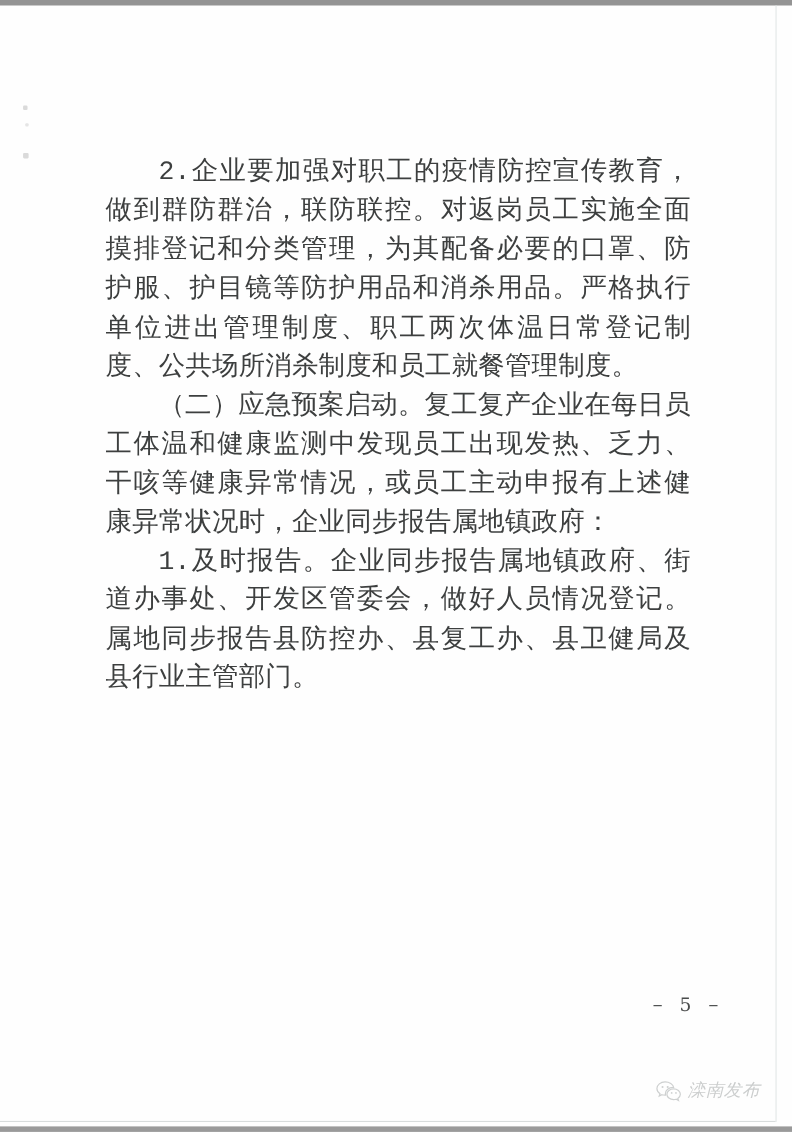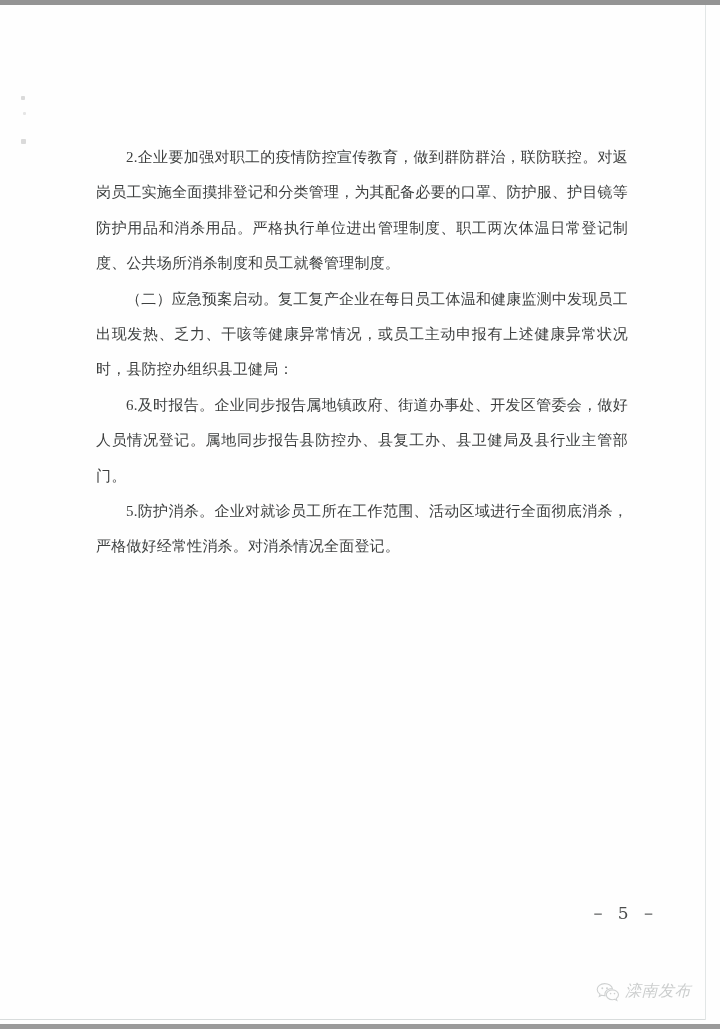--- a/index.html
+++ b/index.html
@@ -75,28 +75,28 @@
   
   .doc-body {
     position: absolute;
     left: 96px;
     top: 140px;
     width: 532px;
   }
   .para {
     margin: 0 0 0 0;
     color: #3d3f3f;
-    font-size: 15px;
+    font-size: 24px;
     line-height: 35.4px;
     text-align: justify;
     text-align-last: left;
     text-justify: inter-character;
     letter-spacing: 0.2px;
     text-indent: 2em;
-    font-family: Liberation Serif, serif;
+    font-family: Liberation Mono, monospace;
     font-weight: 500;
   }
 
   
   .page-folio {
     position: absolute;
     left: 0;
     top: 902px;
     width: 660px;
     text-align: right;
@@ -136,23 +136,22 @@
 <div class="page-sheet">
 
   <div class="viewer-bar-top"></div>
 
   <div class="speckle s1"></div>
   <div class="speckle s2"></div>
   <div class="speckle s3"></div>
 
   <div class="doc-body">
     <p class="para">2.企业要加强对职工的疫情防控宣传教育，做到群防群治，联防联控。对返岗员工实施全面摸排登记和分类管理，为其配备必要的口罩、防护服、护目镜等防护用品和消杀用品。严格执行单位进出管理制度、职工两次体温日常登记制度、公共场所消杀制度和员工就餐管理制度。</p>
-    <p class="para">（二）应急预案启动。复工复产企业在每日员工体温和健康监测中发现员工出现发热、乏力、干咳等健康异常情况，或员工主动申报有上述健康异常状况时，县防控办组织县卫健局：</p>
-    <p class="para">6.及时报告。企业同步报告属地镇政府、街道办事处、开发区管委会，做好人员情况登记。属地同步报告县防控办、县复工办、县卫健局及县行业主管部门。</p>
-    <p class="para">5.防护消杀。企业对就诊员工所在工作范围、活动区域进行全面彻底消杀，严格做好经常性消杀。对消杀情况全面登记。</p>
+    <p class="para">（二）应急预案启动。复工复产企业在每日员工体温和健康监测中发现员工出现发热、乏力、干咳等健康异常情况，或员工主动申报有上述健康异常状况时，企业同步报告属地镇政府：</p>
+    <p class="para">1.及时报告。企业同步报告属地镇政府、街道办事处、开发区管委会，做好人员情况登记。属地同步报告县防控办、县复工办、县卫健局及县行业主管部门。</p>
   </div>
 
   <div class="page-folio">－ 5 －</div>
 
   <div class="watermark">
     <span class="wm-icon-wrap">
       <svg class="wm-icon" viewBox="0 0 24 20" xmlns="http://www.w3.org/2000/svg">
         <path d="M8.6 1.6C4.5 1.6 1.2 4.3 1.2 7.6c0 1.9 1.1 3.6 2.8 4.7l-.7 2.1 2.4-1.2c.9.3 1.9.4 2.9.4h.5c-.1-.4-.2-.9-.2-1.3 0-3.2 3.1-5.8 7-5.8h.5C15.9 3.8 12.6 1.6 8.6 1.6z" fill="none" stroke="#8d9292" stroke-width="1.1"></path>
         <circle cx="6.3" cy="6.2" r="0.95" fill="#8d9292"></circle>
         <circle cx="11.0" cy="6.2" r="0.95" fill="#8d9292"></circle>

